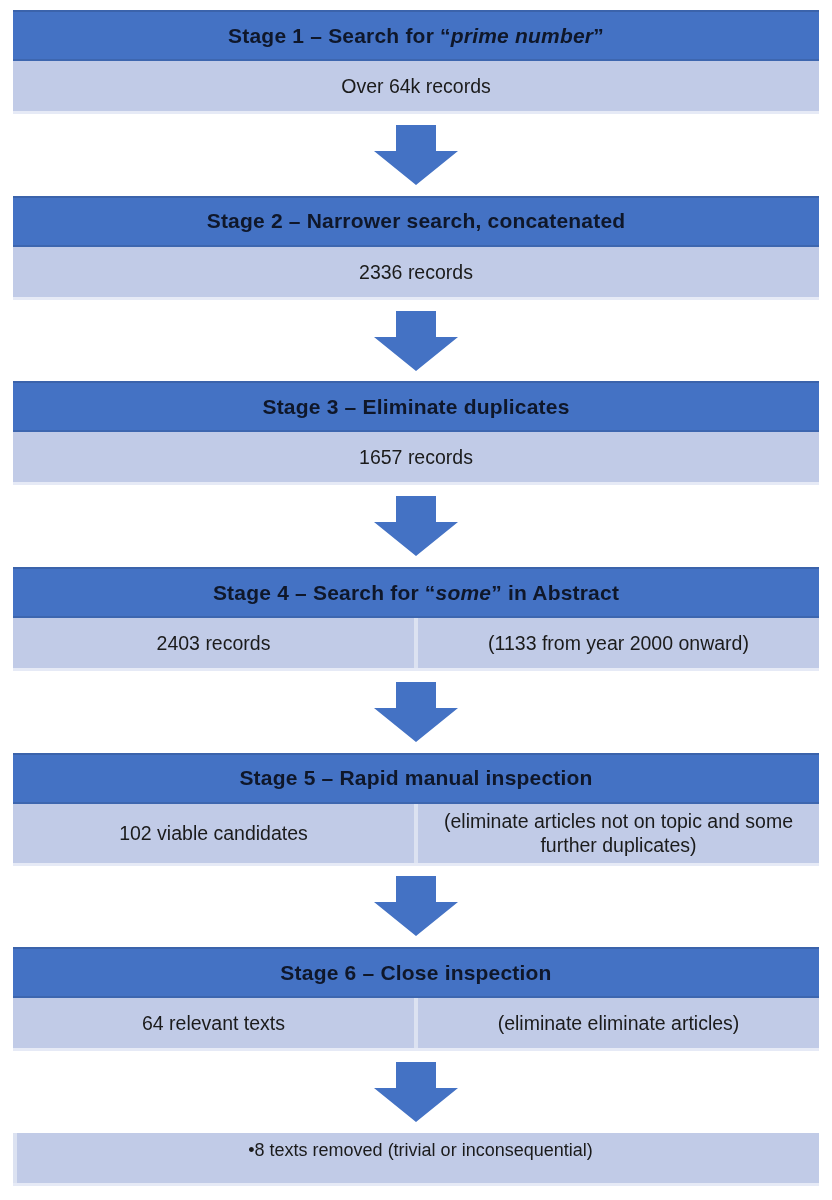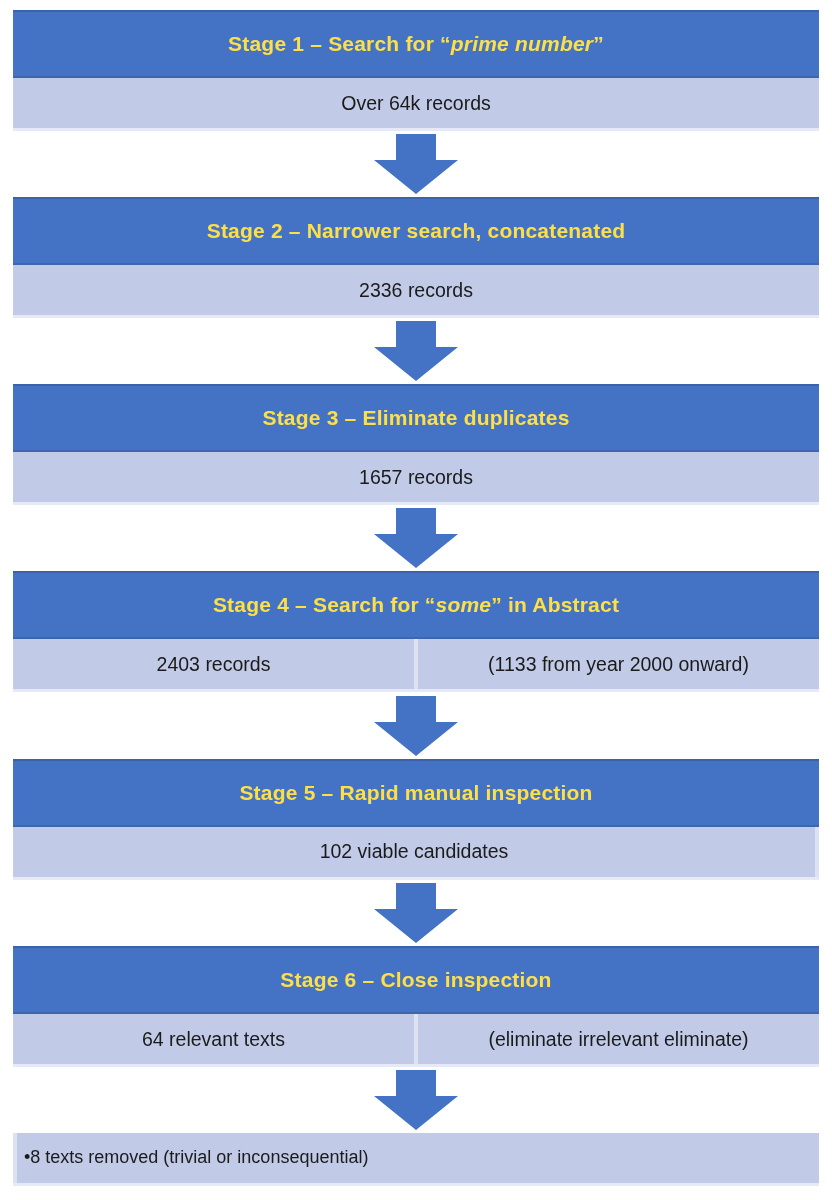--- a/index.html
+++ b/index.html
@@ -12,28 +12,28 @@
     padding: 10px 13px 14px 13px;
     display: flex;
     flex-direction: column;
     justify-content: space-between;
   }
 
   .stage { display: flex; flex-direction: column; }
 
   .stage-header {
     box-sizing: border-box;
-    height: 68px;
+    height: 51px;
     background: #4472C4;
     border-top: 2px solid #3B63AB;
     border-bottom: 2px solid #3D66AF;
     display: flex;
     align-items: center;
     justify-content: center;
-    color: #fde047;
+    color: #0f172a;
     font-size: 21px;
     font-weight: bold;
     letter-spacing: 0.2px;
   }
   .stage-header .it { font-style: italic; }
 
   .stage-body {
     box-sizing: border-box;
     min-height: 53px;
     background: #C1CBE7;
@@ -53,21 +53,21 @@
     line-height: 1.25;
     padding: 5px 12px;
     box-sizing: border-box;
   }
 
   .vdiv { flex: 0 0 4px; background: #DCE2F1; }
 
   .split-48 .cell-left { flex: 0 0 46.8%; }
 
   .cell.bullets {
-    flex-direction: column;
+    flex-direction: row;
     align-items: flex-start;
     justify-content: center;
     text-align: left;
     font-size: 18px;
     line-height: 1.42;
     padding: 5px 2px 5px 7px;
   }
   .bullet-line { white-space: nowrap; }
 
   .arrow-row {
@@ -146,37 +146,38 @@
       </svg>
   </div>
 
   <section class="stage">
     <header class="stage-header">
       <span><span>Stage 5 – Rapid manual inspection</span></span>
     </header>
     <div class="stage-body">
       <div class="cell cell-left">102 viable candidates</div>
       <div class="vdiv"></div>
+      <div class="cell">(eliminate articles not on topic and some further duplicates)</div>
     </div>
   </section>
 
   <div class="arrow-row">
     <svg width="84" height="60" viewBox="0 0 84 60" aria-hidden="true">
         <polygon points="22,0 62,0 62,26 84,26 42,60 0,26 22,26"></polygon>
       </svg>
   </div>
 
   <section class="stage">
     <header class="stage-header">
       <span><span>Stage 6 – Close inspection</span></span>
     </header>
     <div class="stage-body">
       <div class="cell cell-left">64 relevant texts</div>
       <div class="vdiv"></div>
-      <div class="cell">(eliminate irrelevant eliminate)</div>
+      <div class="cell">(eliminate eliminate articles)</div>
     </div>
   </section>
 
   <div class="arrow-row">
     <svg width="84" height="60" viewBox="0 0 84 60" aria-hidden="true">
         <polygon points="22,0 62,0 62,26 84,26 42,60 0,26 22,26"></polygon>
       </svg>
   </div>
 
   <section class="stage">

